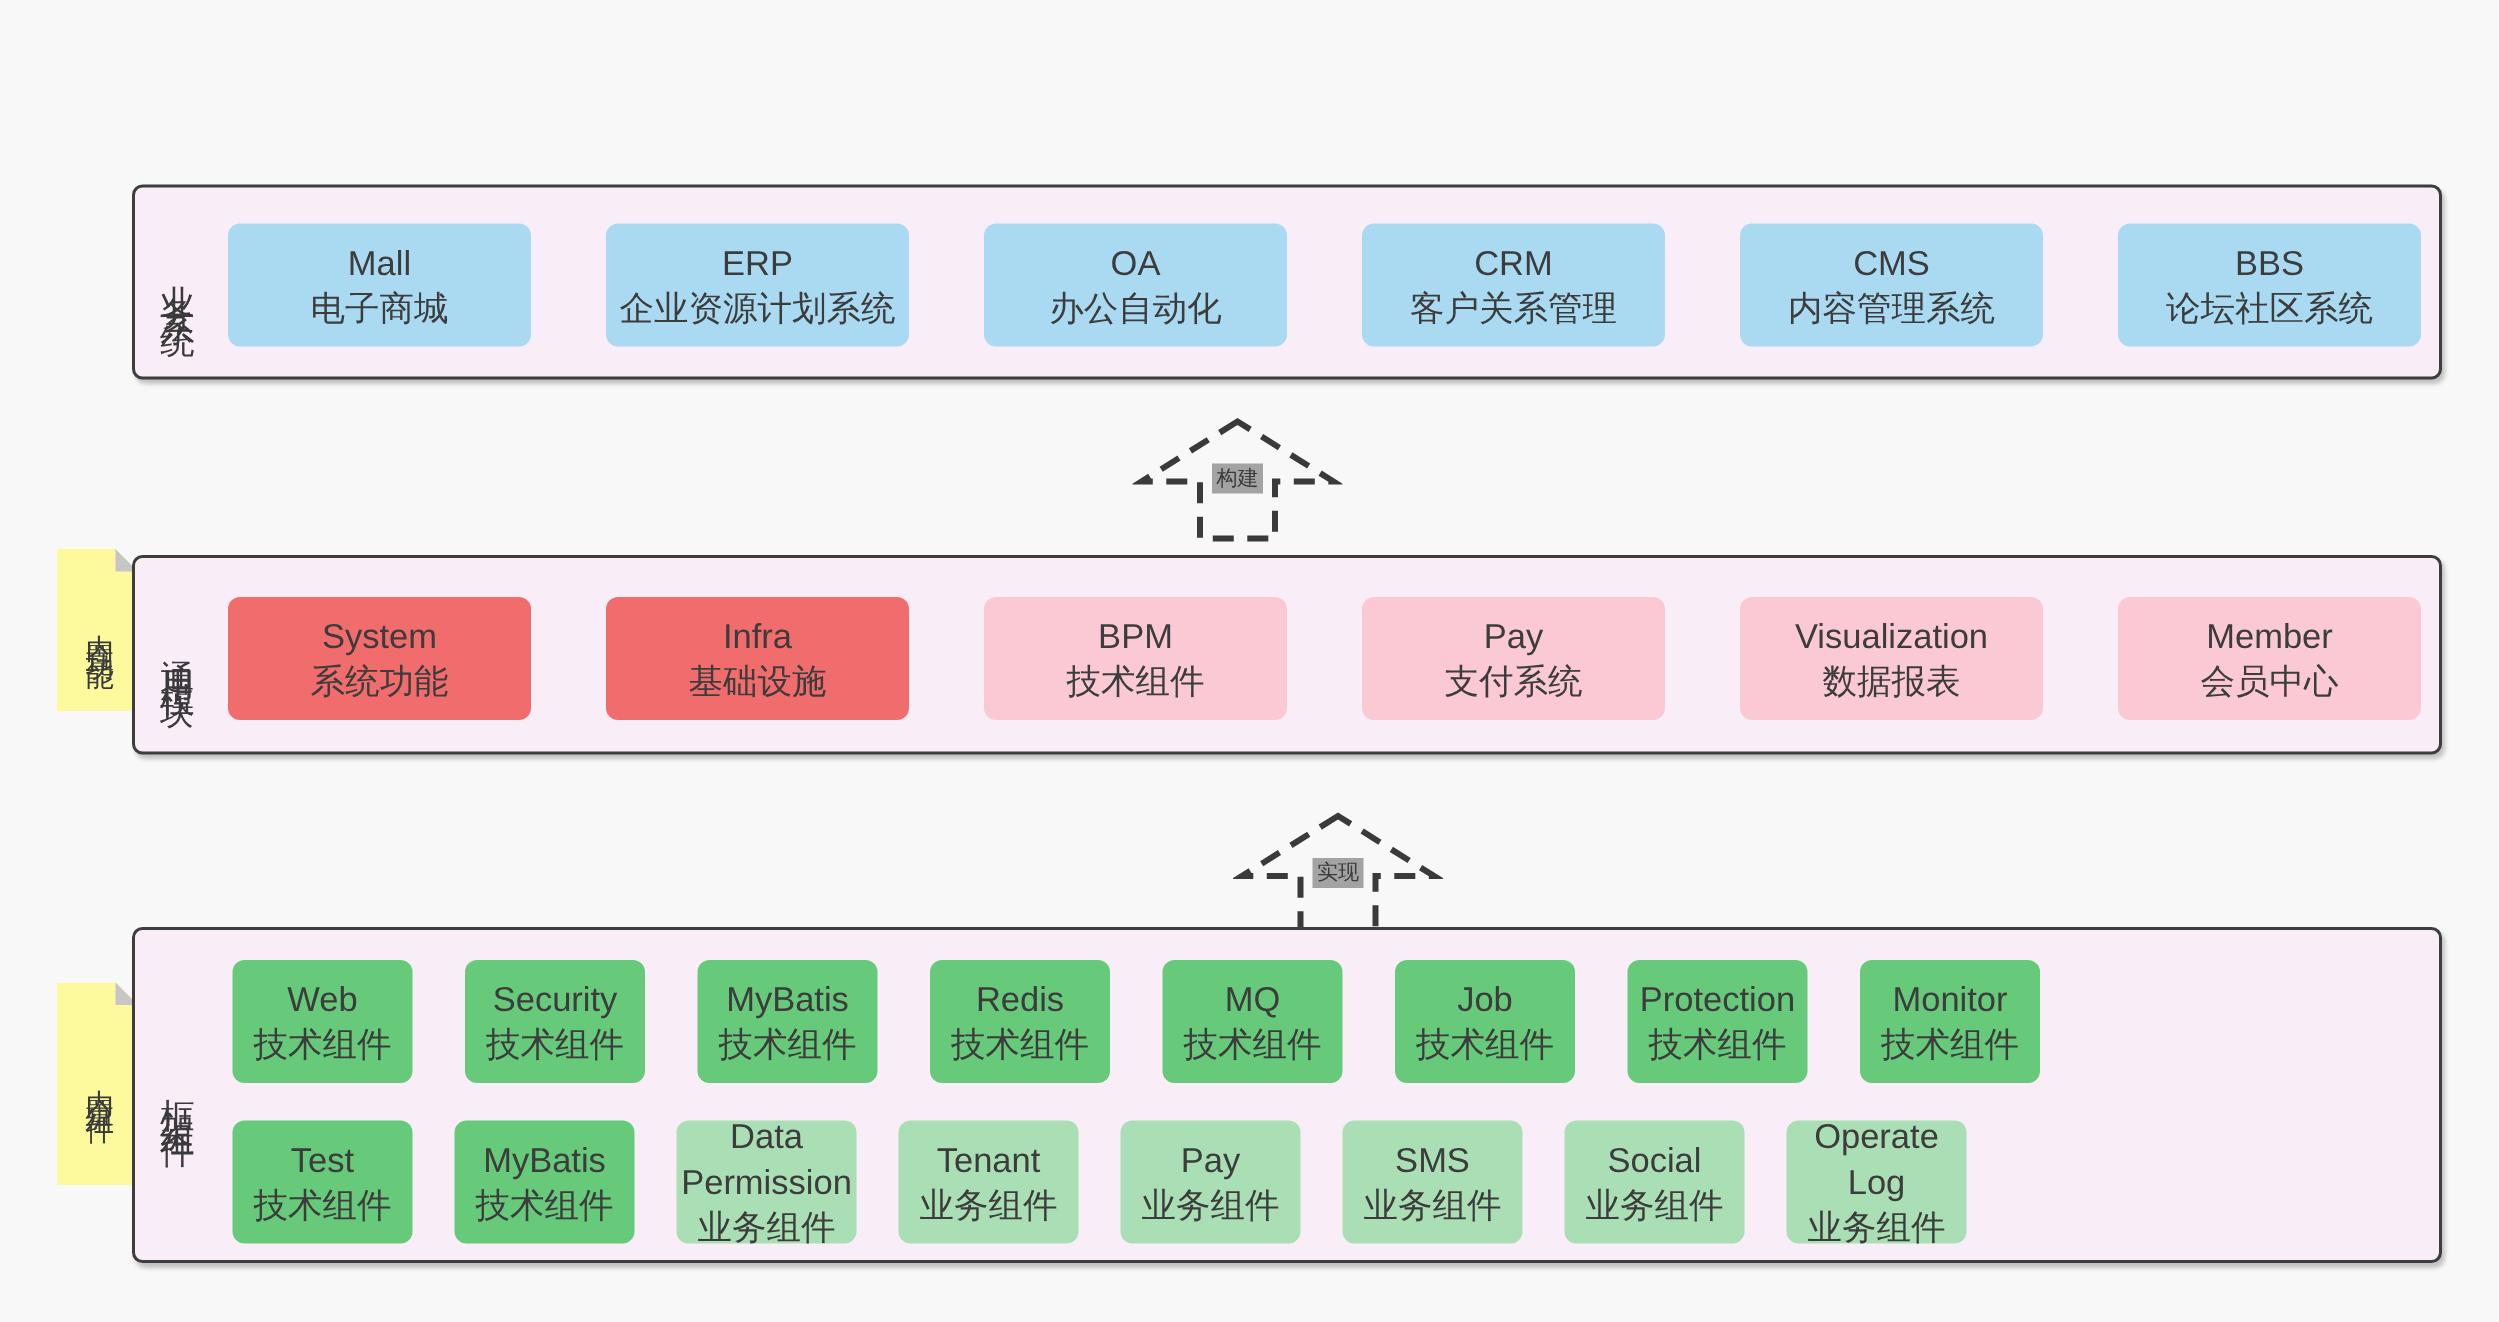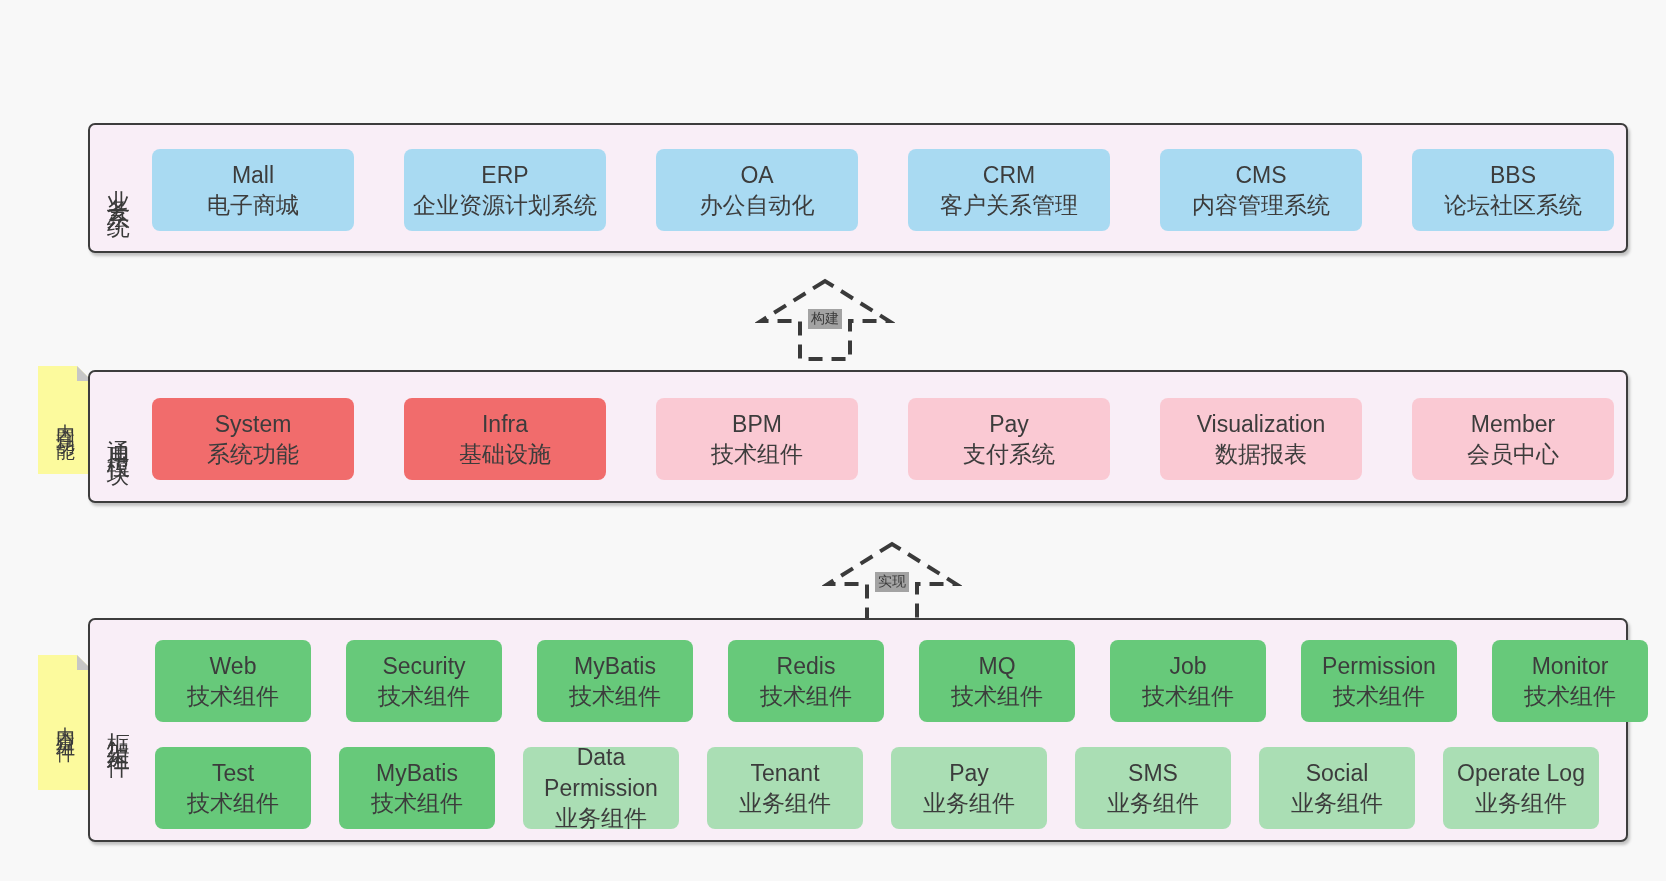--- a/index.html
+++ b/index.html
@@ -23,21 +23,21 @@
   }
   .row{position:absolute;display:flex;}
   .row-wide{left:62px;gap:50px;}
   .row-narrow{left:65px;gap:35px;}
   .box{
     width:202px;height:82px;border-radius:8px;
     display:flex;flex-direction:column;align-items:center;justify-content:center;
     text-align:center;font-size:23px;line-height:1.32;color:#3c3c3c;
     box-sizing:border-box;padding:2px 6px;
   }
-  .box.small{width:156px;}
+  .box.small{width:120px;}
   .blue{background:#a9daf2;}
   .red{background:#f16c6c;}
   .pink{background:#fac9d3;}
   .gdark{background:#67c97a;}
   .glight{background:#aadeb4;}
   .sticky{
     position:absolute;width:54px;background:#fcfa9d;
     display:flex;align-items:center;justify-content:center;
     clip-path:polygon(0 0, calc(100% - 15px) 0, 100% 15px, 100% 100%, 0 100%);
   }
@@ -166,21 +166,21 @@
     </div>
     <div class="box small gdark">
       <div>MQ</div>
       <div>技术组件</div>
     </div>
     <div class="box small gdark">
       <div>Job</div>
       <div>技术组件</div>
     </div>
     <div class="box small gdark">
-      <div>Permission</div>
+      <div>Protection</div>
       <div>技术组件</div>
     </div>
     <div class="box small gdark">
       <div>Monitor</div>
       <div>技术组件</div>
     </div>
   </div>
   <div class="row row-narrow" style="top:127px;gap:28px;">
     <div class="box small gdark">
       <div>Test</div>

